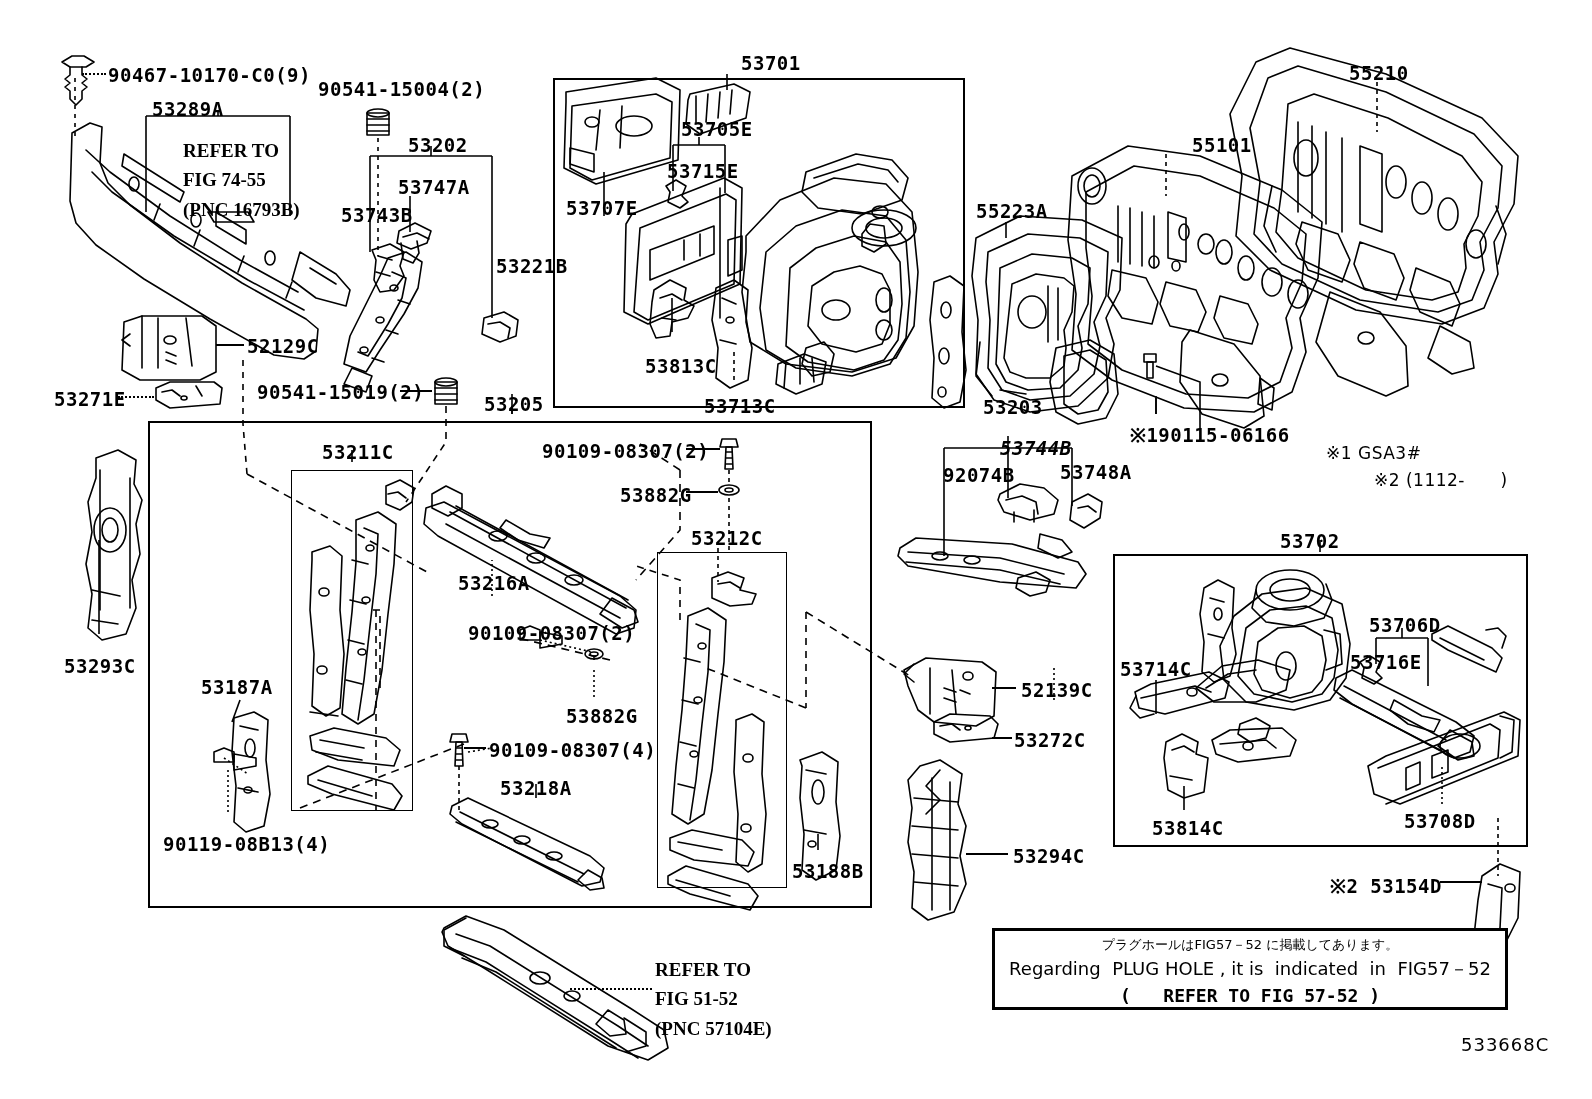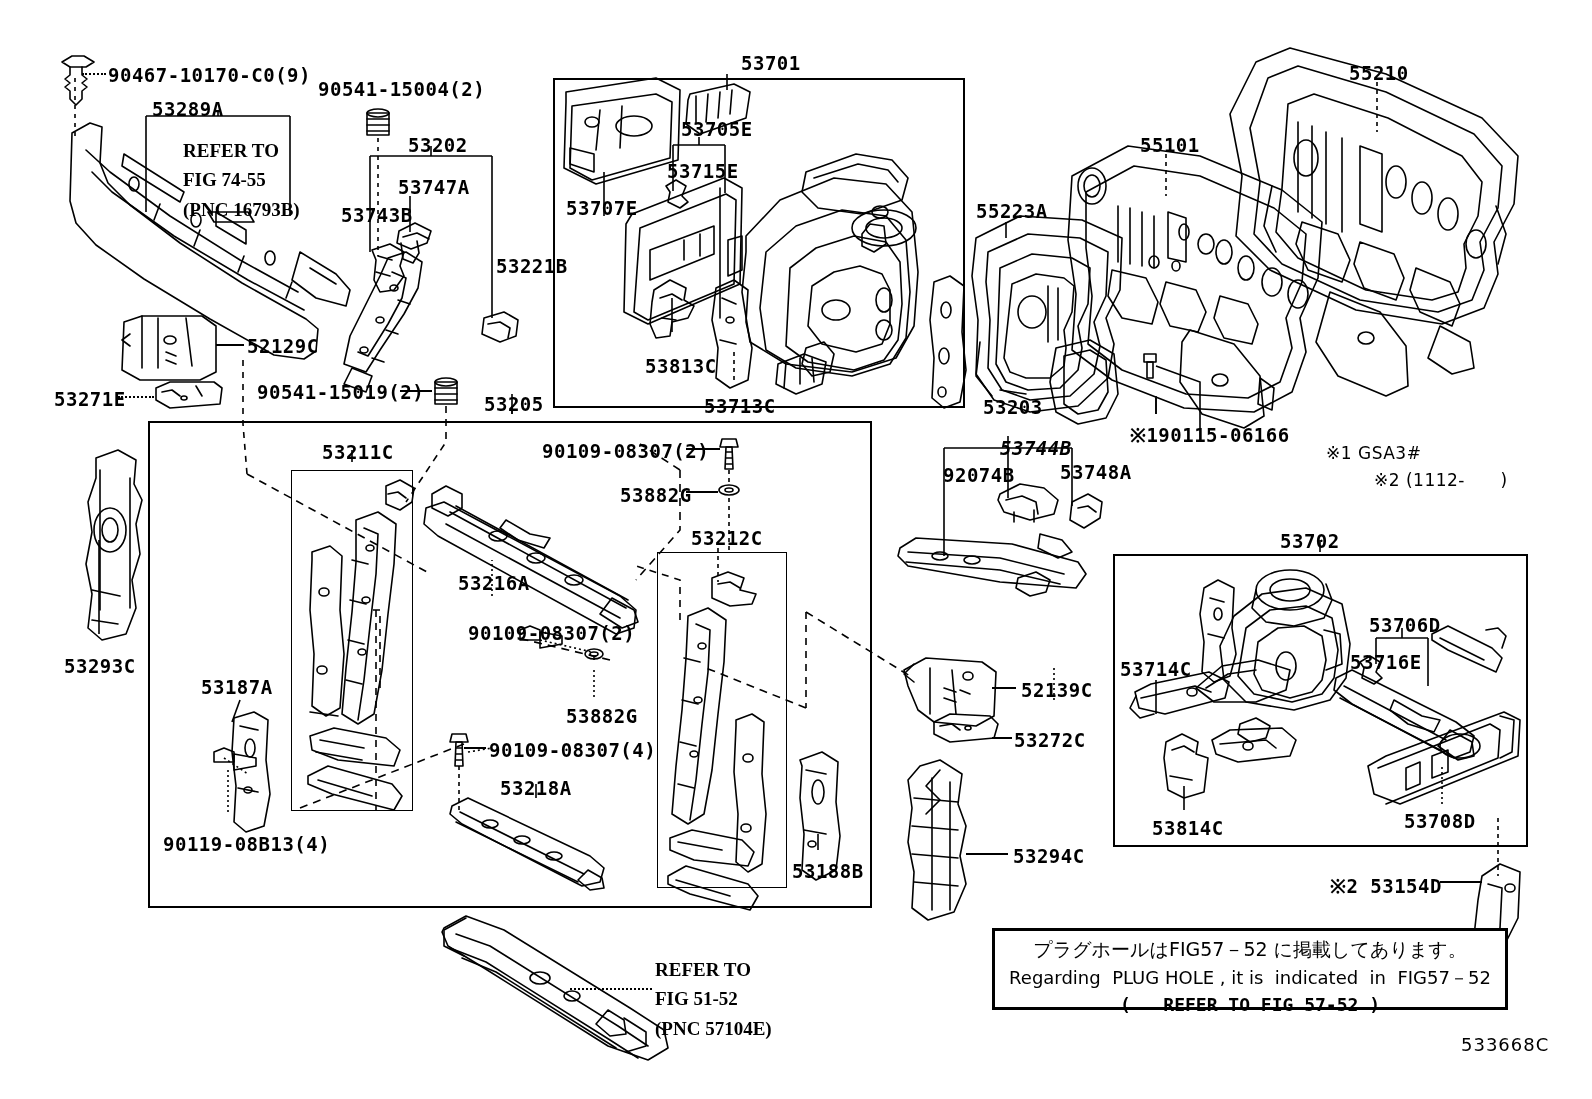--- a/index.html
+++ b/index.html
@@ -11,21 +11,21 @@
   .pn{font-size:19px;}
   .note-mark{font-size:17px;}
   .box{position:absolute;border:2px solid #000;box-sizing:border-box;}
   .box-thin{position:absolute;border:1.5px solid #000;box-sizing:border-box;}
   .ln{position:absolute;background:#000;}
   .h{height:1.5px;}
   .dotline{position:absolute;height:0;border-top:2px dotted #000;}
   .svgwrap{position:absolute;left:0;top:0;width:1592px;height:1099px;pointer-events:none;}
   .jpbox{position:absolute;border:3px solid #000;box-sizing:border-box;background:#fff;
          text-align:center;}
-  .jpline{font-family:"DejaVu Sans","Liberation Sans",sans-serif;font-size:19px;
+  .jpline{font-family:"DejaVu Sans","Liberation Sans",sans-serif;font-size:13px;
           line-height:1.5;white-space:pre;}
   .jpline.mono{font-family:"DejaVu Sans Mono","Liberation Mono",monospace;font-weight:bold;font-size:18px;}
   .refblk{position:absolute;font-size:19px;font-weight:bold;line-height:1.55;white-space:pre;
           font-family:Liberation Serif, serif;}
   .code{position:absolute;font-size:18px;font-family:"DejaVu Sans","Liberation Sans",sans-serif;
         letter-spacing:1px;}
 </style>
 </head>
 <body>
 
@@ -586,21 +586,21 @@
       <div class="lbl pn" style="left: 500px; top: 777px;">53218A</div>
       <div class="lbl pn" style="left: 163px; top: 833px;">90119-08B13(4)</div>
       <div class="lbl pn" style="left: 792px; top: 860px;">53188B</div>
       <div class="lbl pn" style="left: 727px; top: 52px; margin-left: 14px;">53701</div>
       <div class="lbl pn" style="left: 681px; top: 118px;">53705E</div>
       <div class="lbl pn" style="left: 667px; top: 160px;">53715E</div>
       <div class="lbl pn" style="left: 566px; top: 197px;">53707E</div>
       <div class="lbl pn" style="left: 645px; top: 355px;">53813C</div>
       <div class="lbl pn" style="left: 704px; top: 395px;">53713C</div>
       <div class="lbl pn" style="left: 1349px; top: 62px;">55210</div>
-      <div class="lbl pn" style="left: 1140px; top: 134px; text-align: right;">55101</div>
+      <div class="lbl pn" style="left: 1192px; top: 134px; text-align: right;">55101</div>
       <div class="lbl pn" style="left: 976px; top: 200px;">55223A</div>
       <div class="lbl pn" style="left: 983px; top: 396px;">53203</div>
       <div class="lbl pn" style="left: 1000px; top: 437px; font-style: italic;">53744B</div>
       <div class="lbl pn" style="left: 943px; top: 464px;">92074B</div>
       <div class="lbl pn" style="left: 1060px; top: 461px;">53748A</div>
       <div class="lbl pn" style="left: 1021px; top: 679px;">52139C</div>
       <div class="lbl pn" style="left: 1014px; top: 729px;">53272C</div>
       <div class="lbl pn" style="left: 1013px; top: 845px;">53294C</div>
       <div class="lbl pn" style="left: 1280px; top: 530px;">53702</div>
       <div class="lbl pn" style="left: 1369px; top: 614px;">53706D</div>

